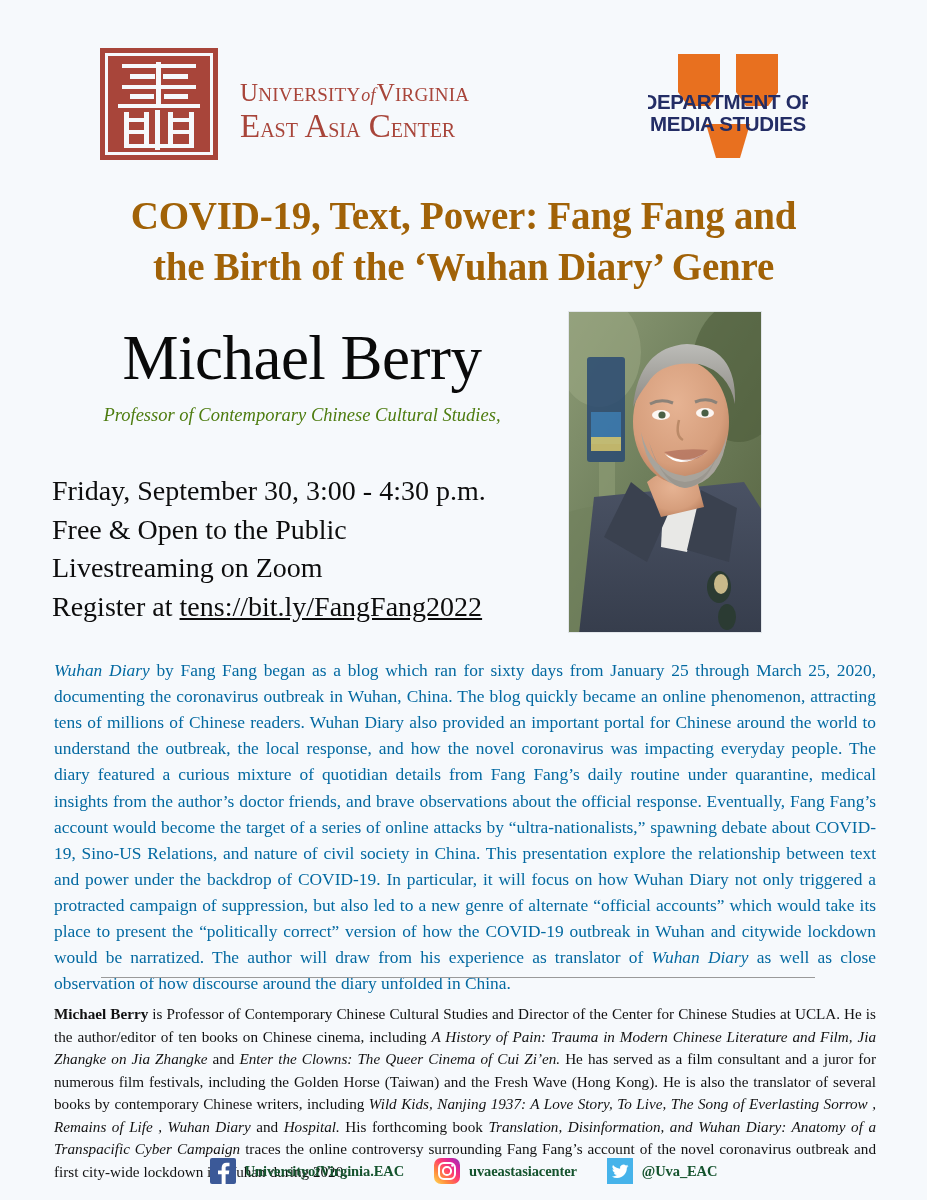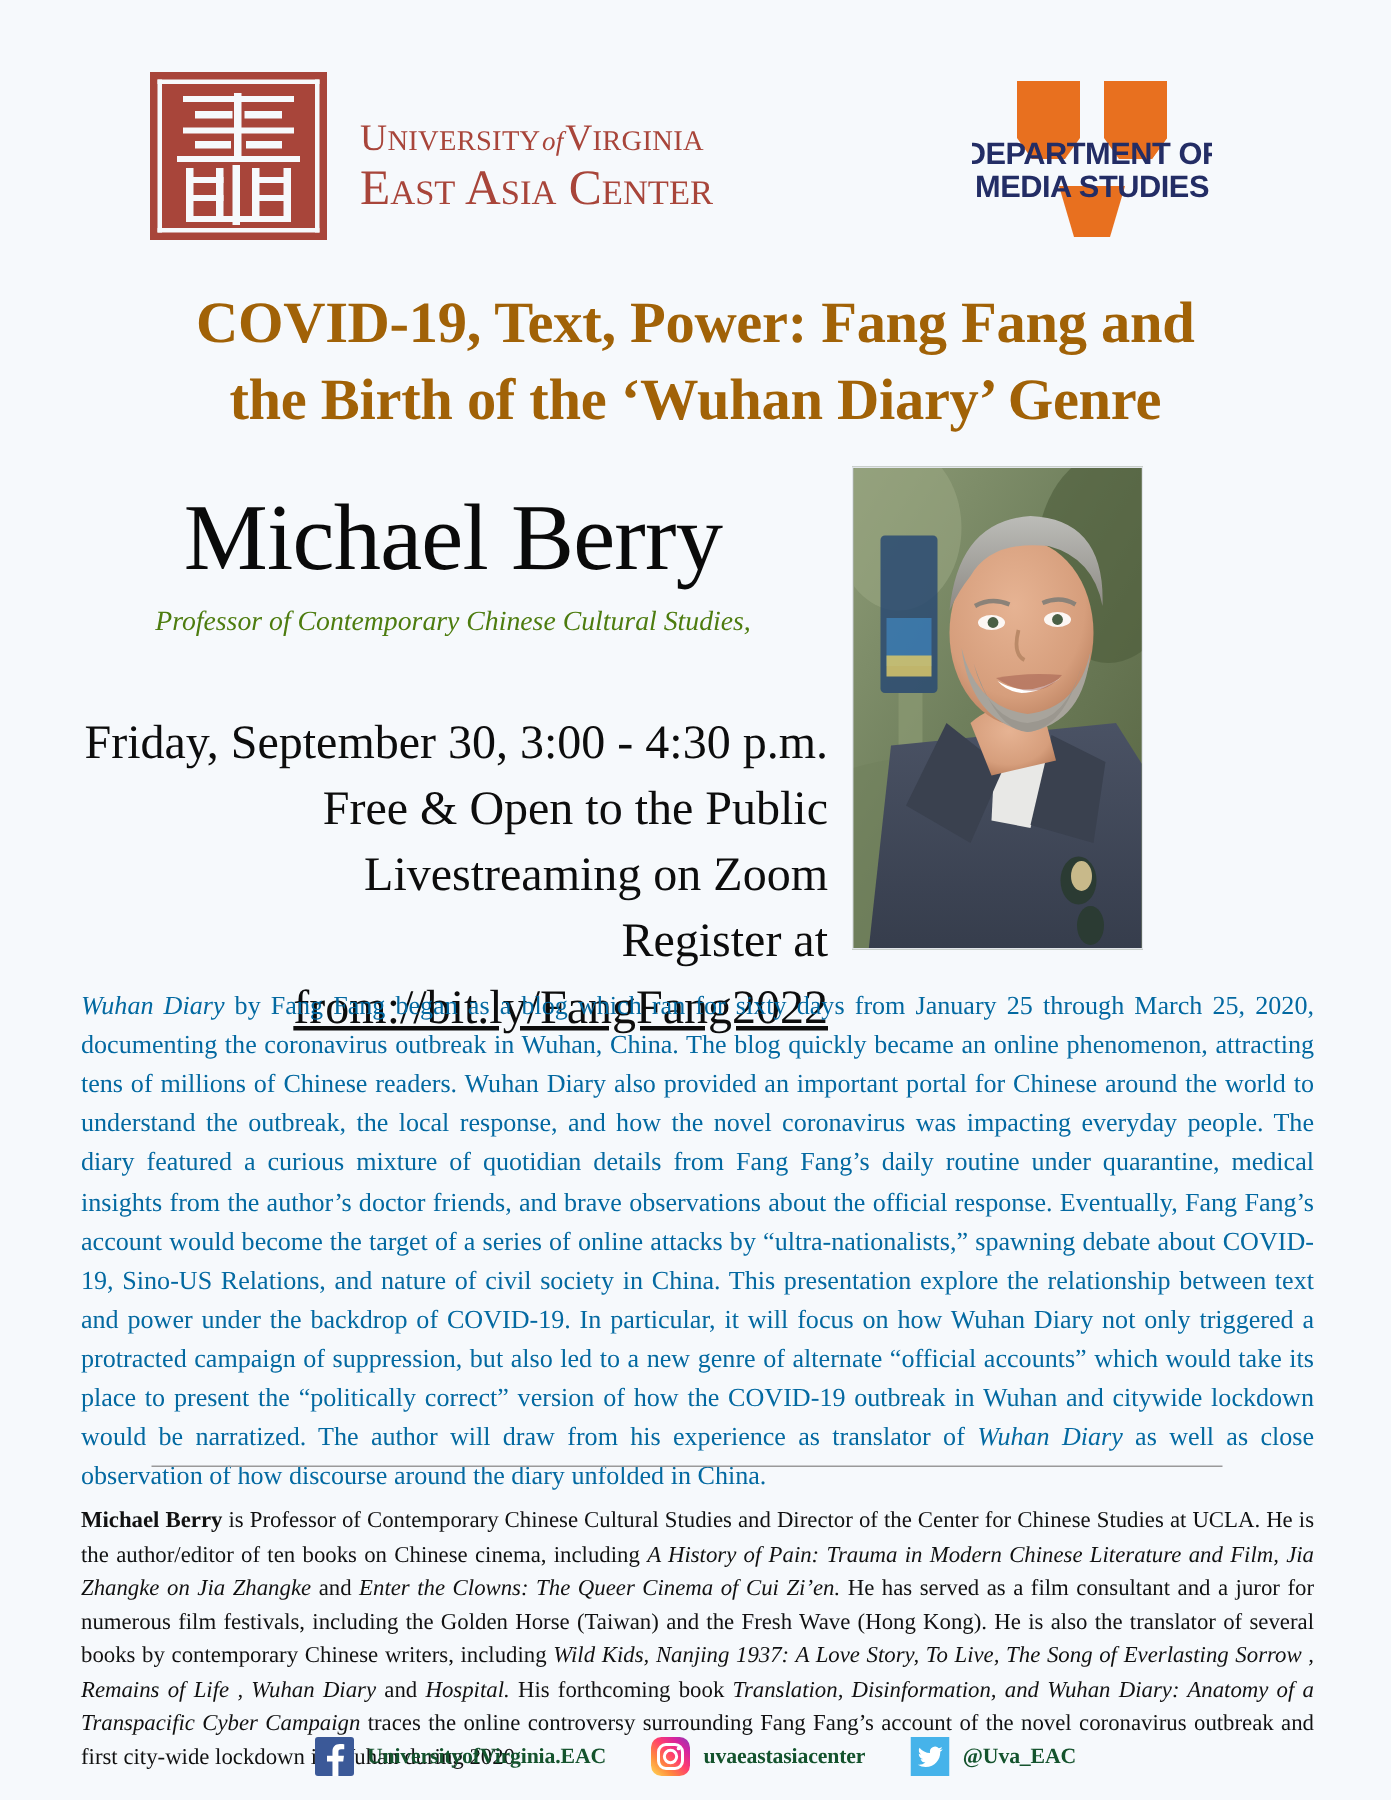--- a/index.html
+++ b/index.html
@@ -63,21 +63,21 @@
     font-size: 18px;
     padding: 0 1px;
   }
   .uva-line2 {
     font-family: "Liberation Serif", serif;
     font-size: 33px;
     margin-top: 5px;
     white-space: nowrap;
   }
   .uva-line2 .cap { font-size: 33px; }
-  .uva-line2 .sm { font-size: 23px; }
+  .uva-line2 .sm { font-size: 20px; }
 
   .media-logo {
     position: absolute;
     left: 648px;
     top: 6px;
     width: 160px;
     height: 124px;
   }
   .media-logo svg { display: block; }
 
@@ -117,22 +117,22 @@
     line-height: 1.42;
     color: #4d7c0f;
     text-align: center;
   }
 
   .event-details {
     position: absolute;
     top: 472px;
     left: 52px;
     width: 500px;
-    text-align: right;
-    font-size: 32px;
+    text-align: left;
+    font-size: 28px;
     line-height: 1.38;
     color: #0d0d0d;
   }
   .event-details .reg-link {
     text-decoration: underline;
     color: #0d0d0d;
     text-underline-offset: 2px;
   }
 
   
@@ -282,21 +282,21 @@
     <div class="speaker-name">Michael Berry</div>
     <div class="speaker-affil">
       <div>Professor of Contemporary Chinese Cultural Studies,</div>
     </div>
   </div>
 
   <div class="event-details">
     <div>Friday, September 30, 3:00 - 4:30 p.m.</div>
     <div>Free &amp; Open to the Public</div>
     <div>Livestreaming on Zoom</div>
-    <div><span>Register at </span><a class="reg-link" href="#">from://bit.ly/FangFang2022</a></div>
+    <div><span>Register at </span><a class="reg-link" href="#">tens://bit.ly/FangFang2022</a></div>
   </div>
 
   <div class="photo">
     <svg viewBox="0 0 194 322" width="194" height="322" preserveAspectRatio="xMidYMid slice" aria-hidden="true">
       <defs>
         <linearGradient id="bgGrad" x1="0" y1="0" x2="1" y2="1">
           <stop offset="0%" stop-color="#8d9b76"></stop>
           <stop offset="45%" stop-color="#6f7f5c"></stop>
           <stop offset="100%" stop-color="#55623f"></stop>
         </linearGradient>

